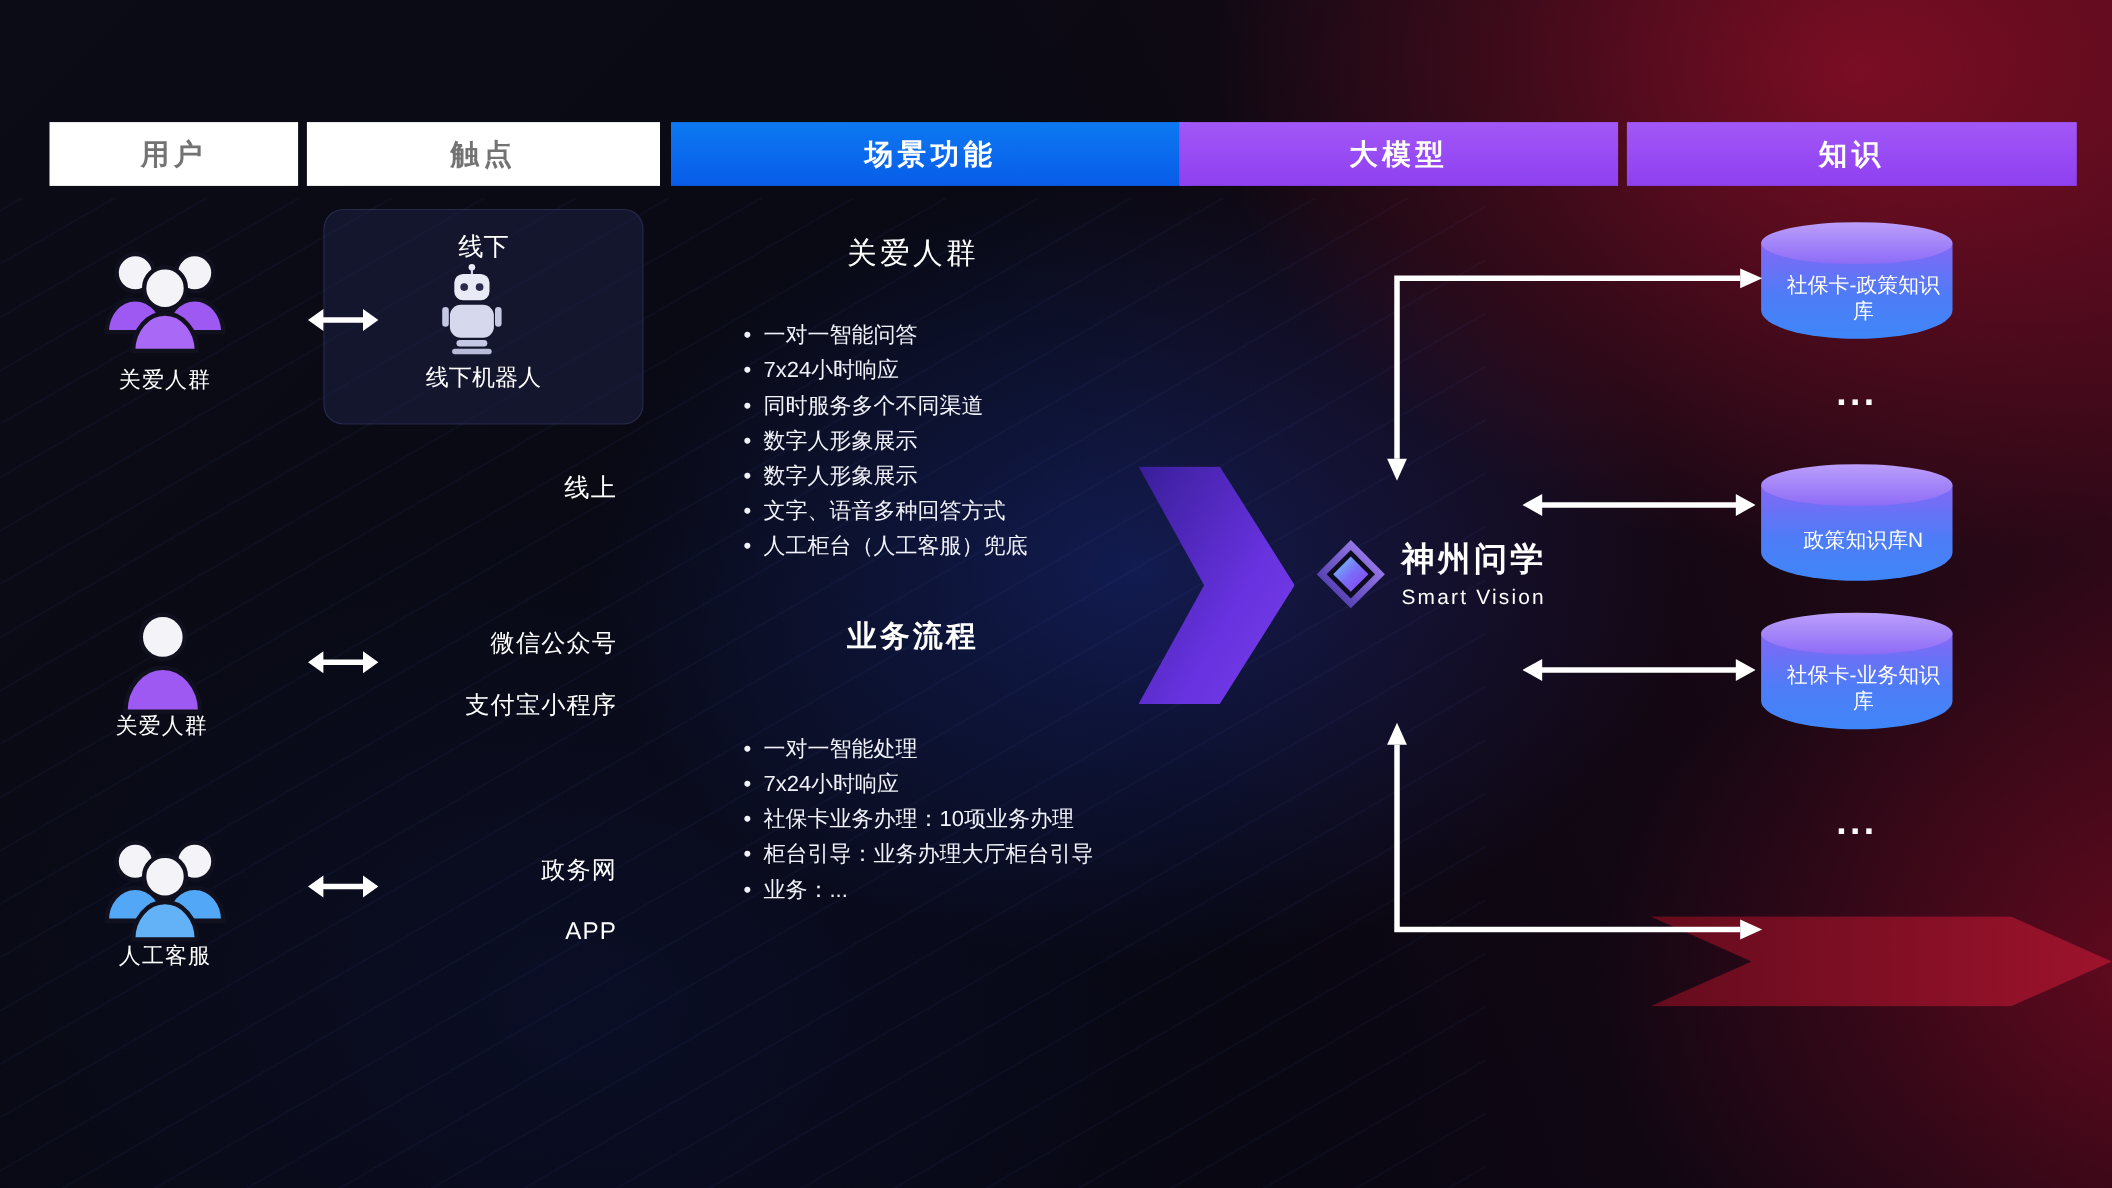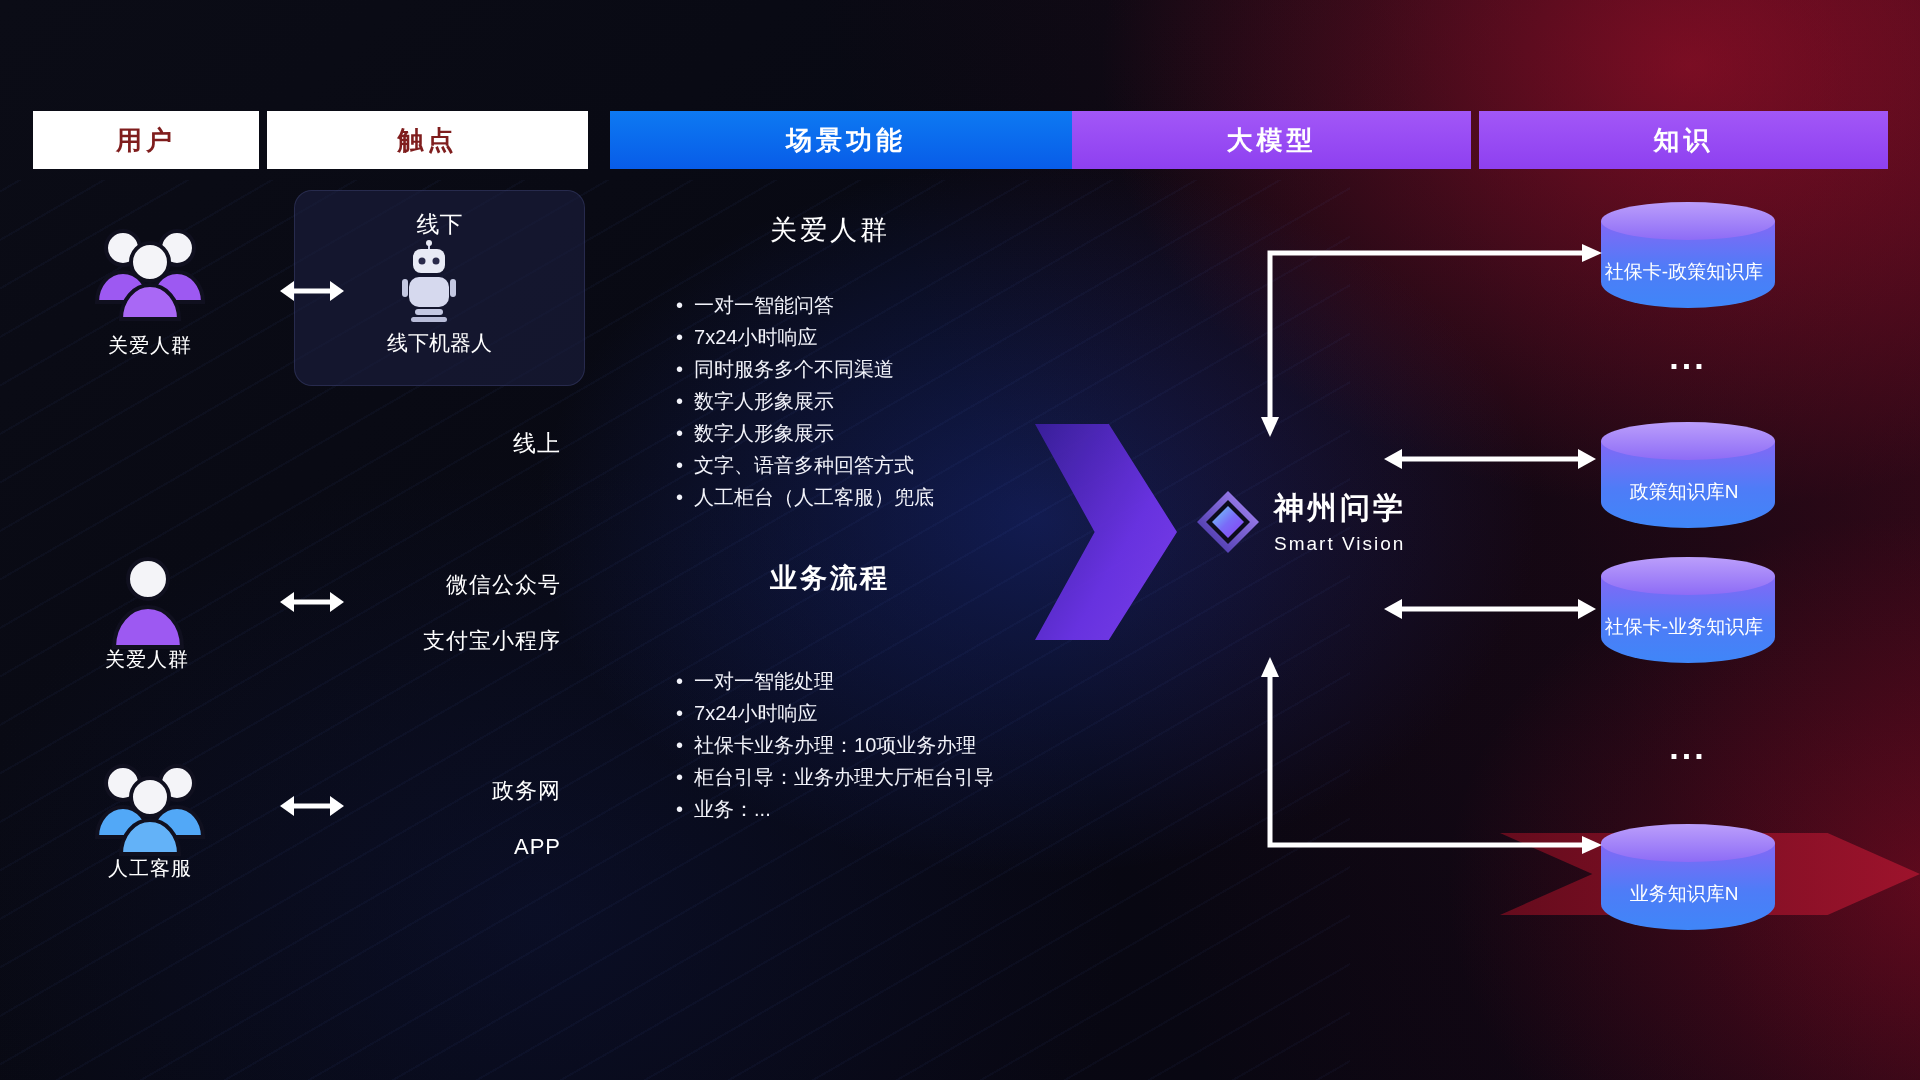--- a/index.html
+++ b/index.html
@@ -25,21 +25,21 @@
   }
   .red-chevron {
     position:absolute; left:1500px; top:833px; width:420px; height:82px; z-index:2;
     background:linear-gradient(90deg,#6f0c1e,#a6142e);
     clip-path:polygon(0 0,78% 0,100% 50%,78% 100%,0 100%,22% 50%); opacity:.88;
   }
 
   
   .hcell { position:absolute; top:111px; height:58px; line-height:58px; text-align:center;
            font-size:26px; font-weight:bold; letter-spacing:4px; z-index:5; }
-  .hc-white { background:#ffffff; color:#7f1d1d; }
+  .hc-white { background:#ffffff; color:#737373;margin-left:12px; }
   .hc-blue  { background:linear-gradient(180deg,#0d79f2,#085ce8); color:#fff;margin-left:16px; }
   .hc-purple{ background:linear-gradient(180deg,#a257f7,#8e40f0); color:#fff; }
   .c1{left:33px;width:226px;} .c2{left:267px;width:321px;} .c3{left:594px;width:472px;}
   .c4{left:1072px;width:399px;} .c5{left:1479px;width:409px;}
 
   .lbl { position:absolute; text-align:center; color:#fff; z-index:5; }
   .user-label { width:160px; font-size:20px; letter-spacing:1px;font-family:Liberation Serif, serif; }
   .chan-label { left:294px; width:267px; font-size:22px; letter-spacing:1px;text-align:right; }
 
   .harrow { position:absolute; z-index:5; }
@@ -71,21 +71,21 @@
   .logo-sub  { font-size:19px; letter-spacing:2px; margin-top:4px; }
 
   
   .db { position:absolute; left:1601px; width:174px; height:106px; z-index:5; }
   .db-top { position:absolute; left:0; top:0; width:174px; height:38px; border-radius:50%;
             background:linear-gradient(180deg,#bb9efb,#8d6cf6); z-index:2; }
   .db-body { position:absolute; left:0; top:19px; width:174px; height:87px;
              background:linear-gradient(180deg,#8468f6 0%,#4e7cf7 55%,#3f86f8 100%);
              border-radius:0 0 87px 87px / 0 0 26px 26px;
              display:flex; align-items:center; justify-content:center; text-align:center;
-             padding:18px 8px 4px 0; }
+             padding:18px 8px 4px 20px; }
   .db-body span { font-size:19px; line-height:1.25; }
   .dots { position:absolute; left:1601px; width:174px; text-align:center; font-size:34px;
           font-weight:bold; letter-spacing:3px; z-index:5; }
   .conn { position:absolute; z-index:6; }
   .conn line, .conn path { stroke:#fff; stroke-width:5; fill:none; }
   .conn polygon { fill:#fff; }
   svg .stroke-dark { stroke:#10101f; stroke-width:4; }
 </style>
 </head>
 <body>
@@ -253,19 +253,13 @@
         <span>政策知识库N</span>
       </div>
   </div>
   <div class="db" style="top:557px;">
     <div class="db-top"></div>
     <div class="db-body">
         <span>社保卡-业务知识库</span>
       </div>
   </div>
   <div class="dots" style="top:728px;">...</div>
-  <div class="db" style="top:824px;">
-    <div class="db-top"></div>
-    <div class="db-body">
-        <span>业务知识库N</span>
-      </div>
-  </div>
 </div>
 
 </body></html>

